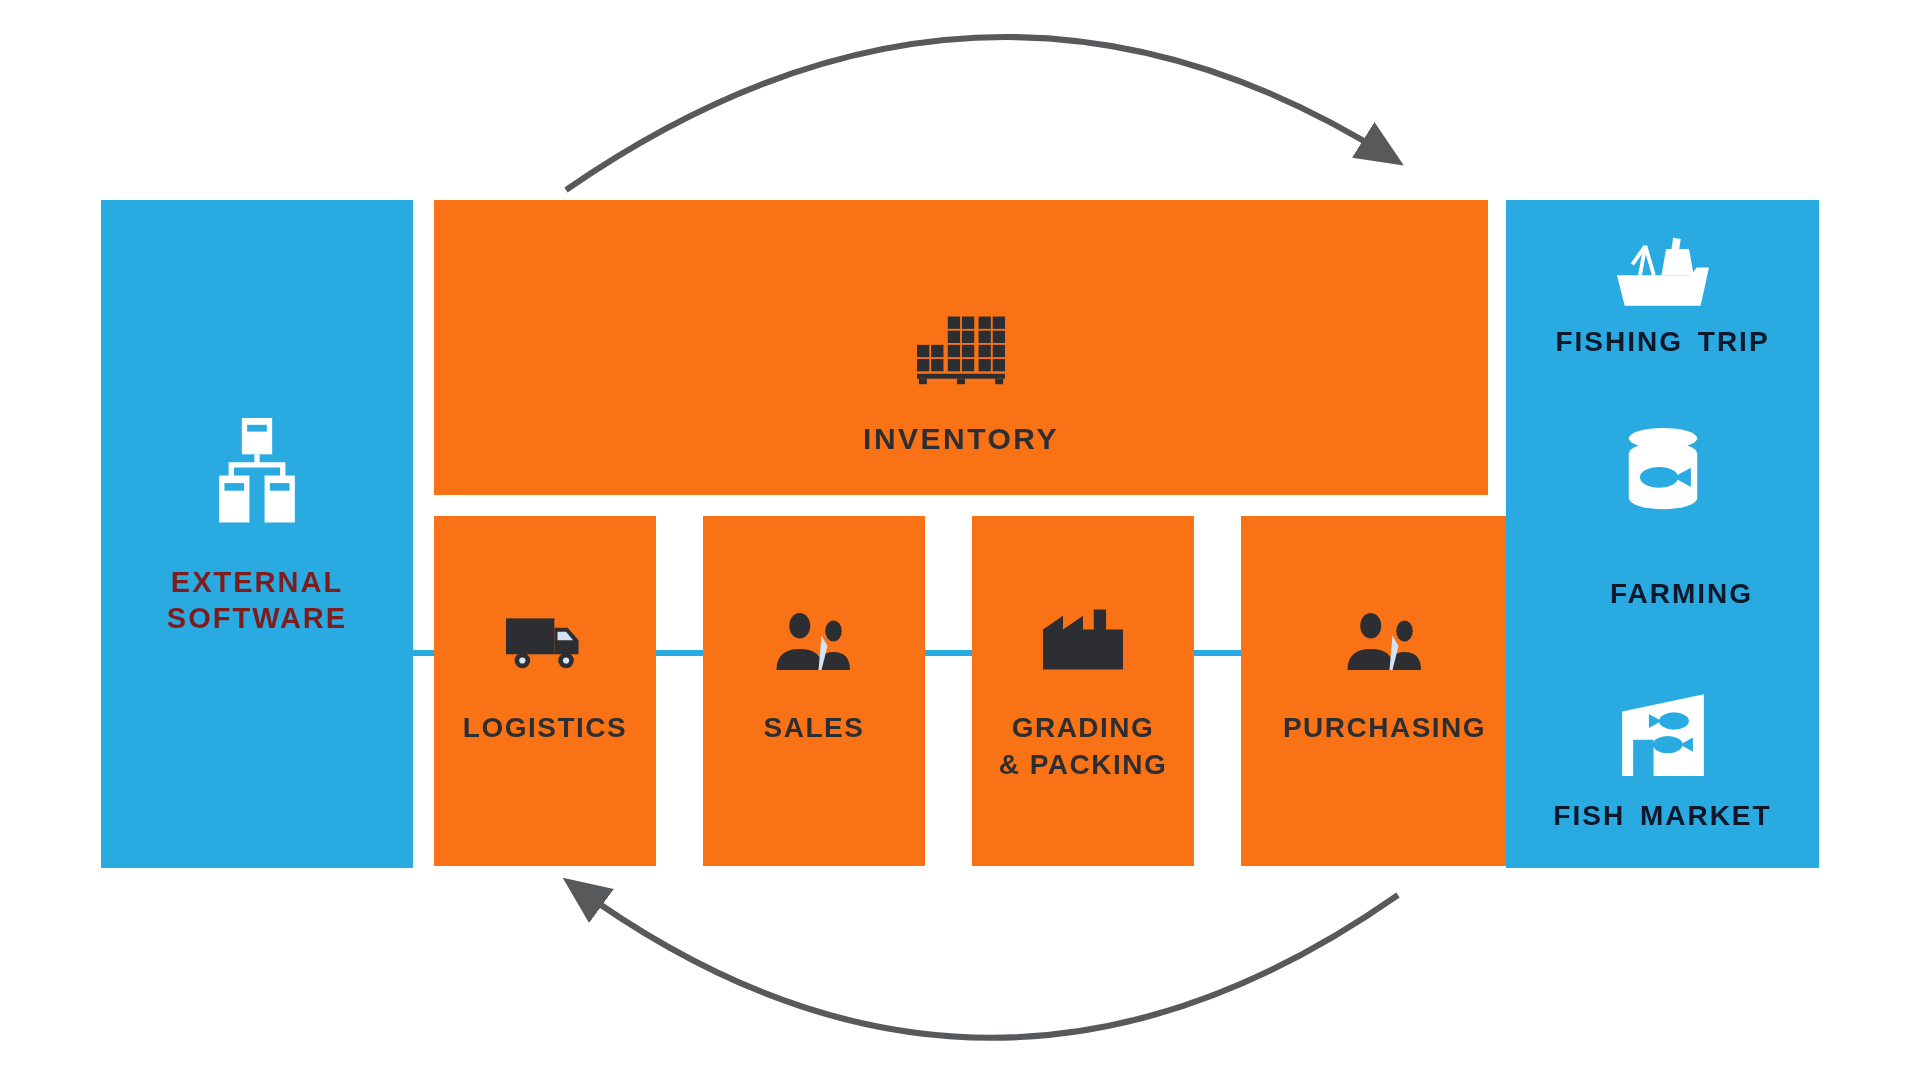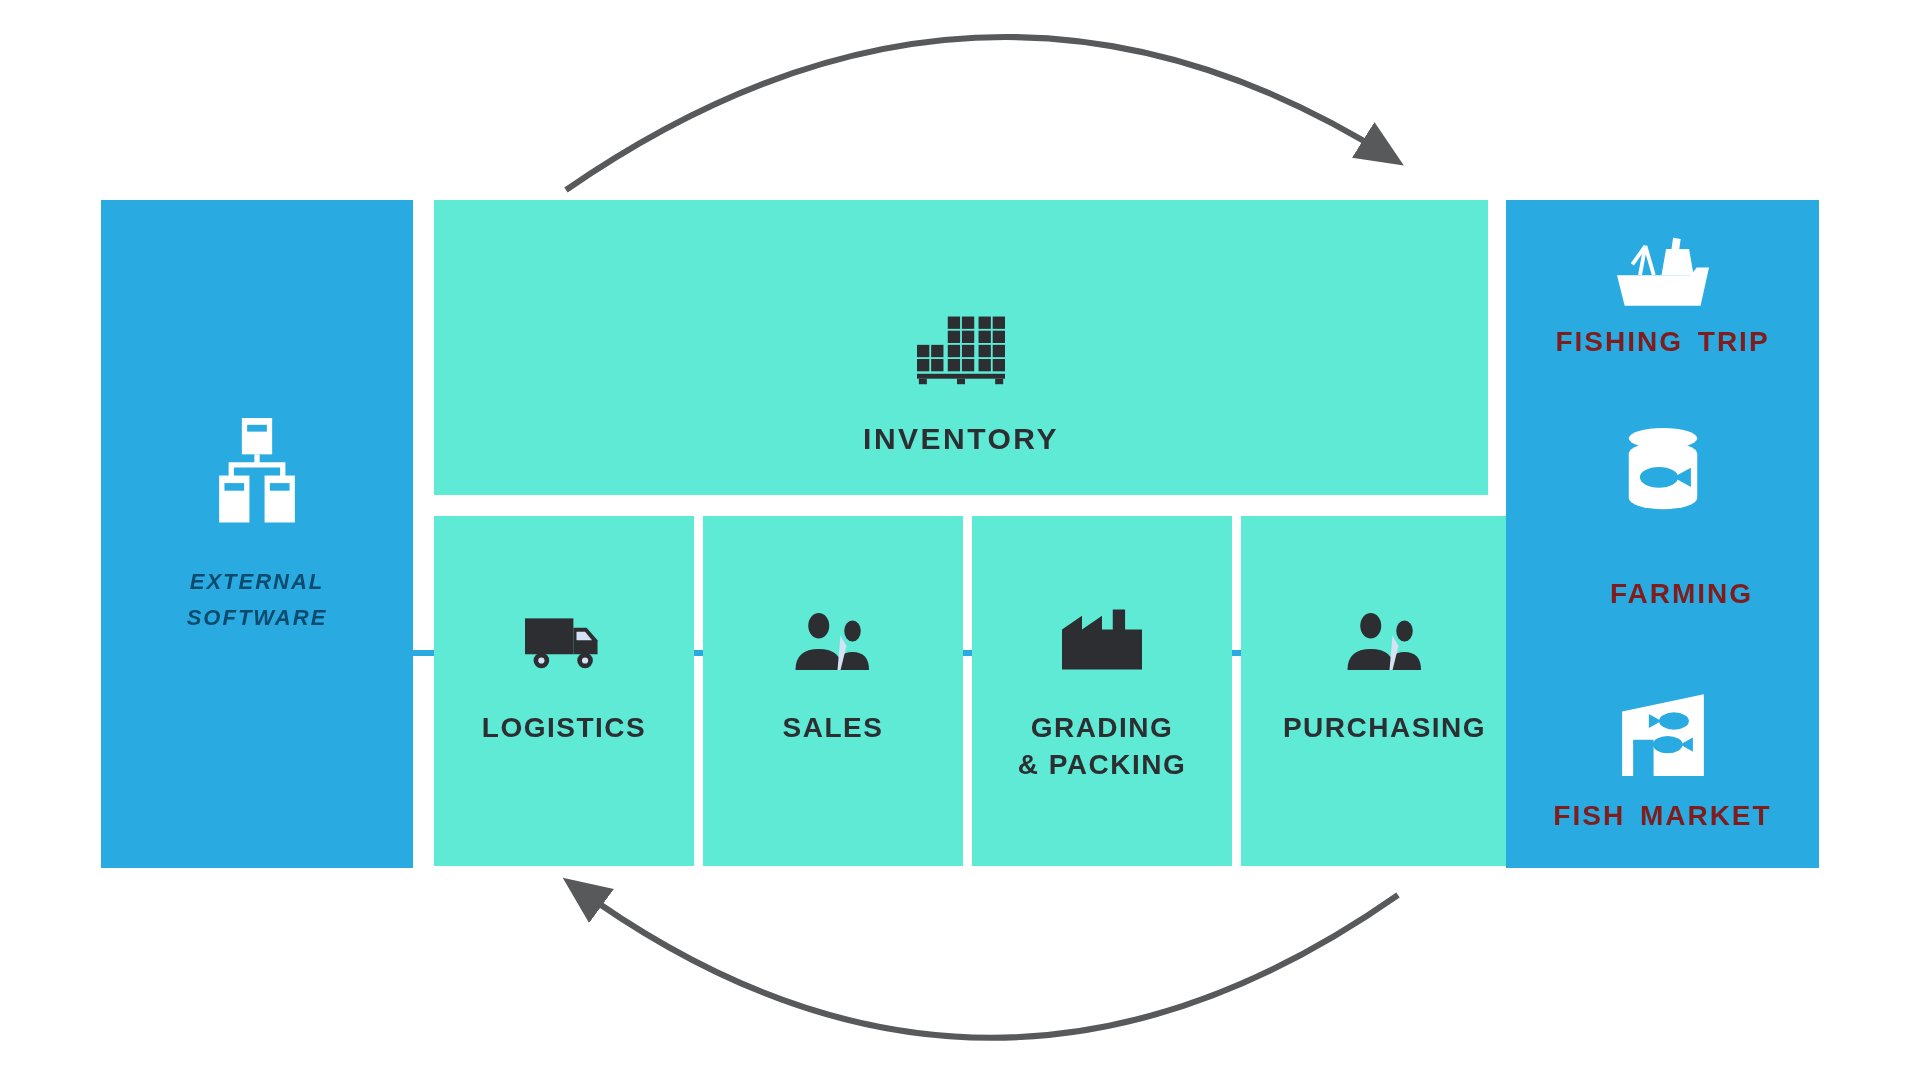--- a/index.html
+++ b/index.html
@@ -9,49 +9,49 @@
   }
   .title{
     position:absolute;top:118px;left:50%;transform:translateX(-50%);
     font-size:43px;font-weight:700;letter-spacing:1px;color:#2d2e32;white-space:nowrap;z-index:3;
   }
   .arcs{position:absolute;left:0;top:0;width:1920px;height:1080px;z-index:2;pointer-events:none;}
   .connector-line{position:absolute;left:413px;top:650px;width:1093px;height:6px;background:#29abe2;z-index:0;}
   .panel{position:absolute;top:200px;width:312px;height:668px;background:#29abe2;z-index:1;}
   .panel.left{left:101px;}
   .panel.right{left:1506px;width:313px;}
-  .lightbox{position:absolute;background:#5eead4;z-index:1;}
+  .lightbox{position:absolute;background:#f97316;z-index:1;}
   .inventory{left:434px;top:200px;width:1054px;height:295px;}
-  .pbox{top:516px;width:260px;height:350px;}
+  .pbox{top:516px;width:222px;height:350px;}
   .pbox.b0{left:434px;}
   .pbox.b1{left:703px;text-decoration:underline;}
   .pbox.b2{left:972px;}
   .pbox.b3{left:1241px;width:287px;}
   .icon-strip{position:absolute;left:0;right:0;display:flex;justify-content:center;align-items:flex-end;}
   .pbox .icon-strip{top:94px;height:60px;}
   .inventory .icon-strip{top:114px;height:72px;}
   .box-label{
     position:absolute;left:0;right:0;text-align:center;color:#2d2e32;
     font-weight:700;font-size:28px;letter-spacing:1.5px;line-height:37px;white-space:pre-line;
   }
   .pbox .box-label{top:695px;}
   .pbox .box-label{top:193px;}
   .inventory .box-label{top:220px;font-size:30px;letter-spacing:2.5px;}
   .panel .icon-strip{justify-content:center;align-items:flex-end;}
   .panel.left .icon-strip{top:216px;height:108px;}
   .panel-label{
-    position:absolute;left:0;right:0;text-align:center;color:#0c4a6e;
-    font-weight:700;font-size:22px;letter-spacing:2px;line-height:36px;white-space:pre-line;font-style:italic;
+    position:absolute;left:0;right:0;text-align:center;color:#7f1d1d;
+    font-weight:700;font-size:29px;letter-spacing:2px;line-height:36px;white-space:pre-line;
   }
   .panel.left .panel-label{top:364px;}
   .rp-icon{position:absolute;left:0;right:0;display:flex;justify-content:center;align-items:flex-end;}
   .rp-icon.i0{top:28px;height:80px;}
   .rp-icon.i1{top:226px;height:88px;}
   .rp-icon.i2{top:486px;height:90px;}
-  .rp-label{position:absolute;left:0;right:0;text-align:center;color:#7f1d1d;
+  .rp-label{position:absolute;left:0;right:0;text-align:center;color:#0f172a;
     font-weight:700;font-size:28px;letter-spacing:2px;word-spacing:5px;white-space:nowrap;}
   .rp-label.l0{top:126px;}
   .rp-label.l1{top:378px;padding-left:38px;}
   .rp-label.l2{top:600px;}
 </style>
 </head>
 <body>
 
 <div class="canvas">
 

